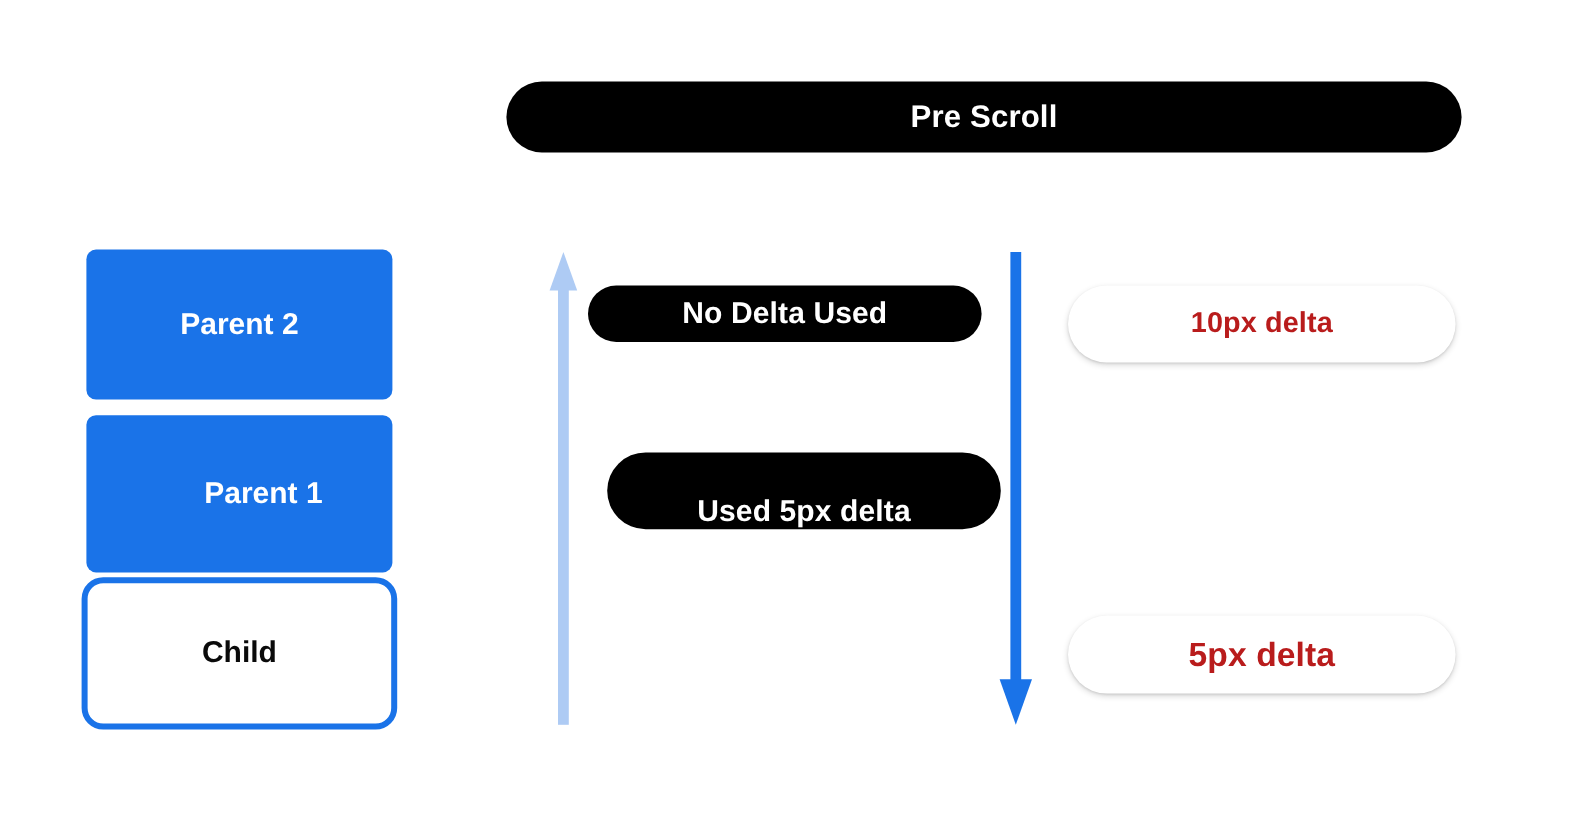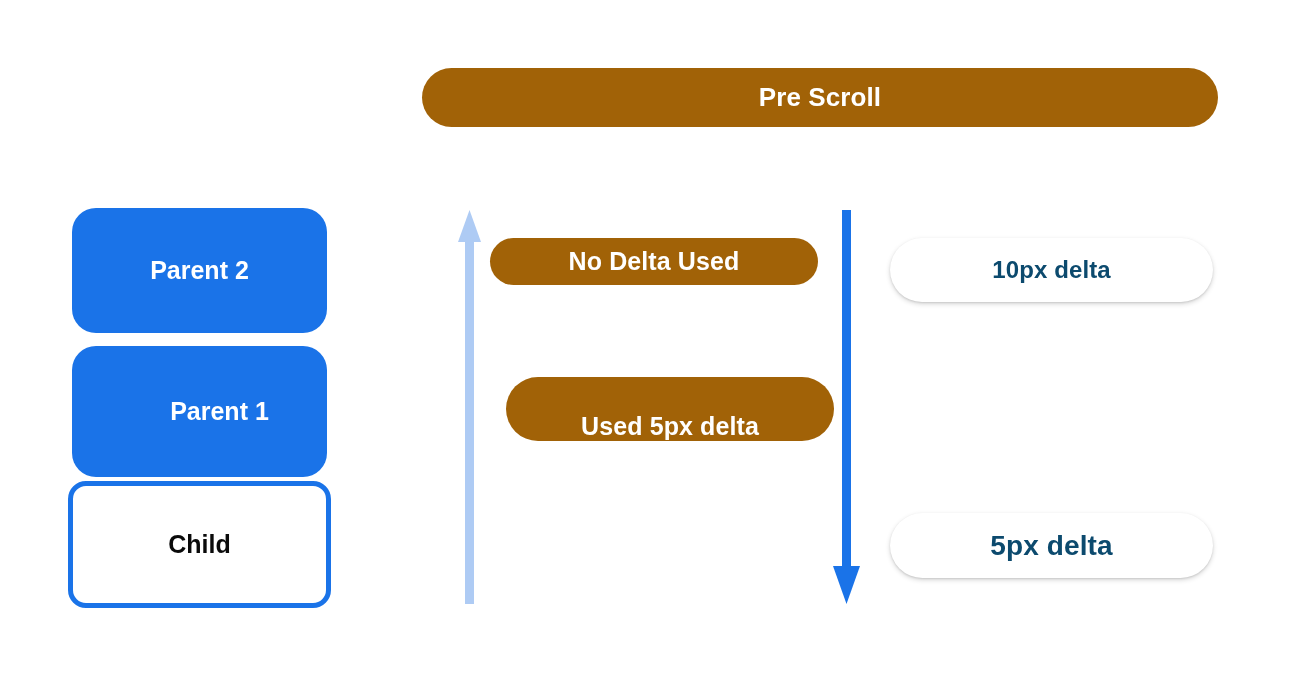--- a/index.html
+++ b/index.html
@@ -24,35 +24,35 @@
     display: flex;
     align-items: center;
     justify-content: center;
     box-sizing: border-box;
     border-radius: 999px;
     font-weight: bold;
     letter-spacing: 0.1px;
     white-space: nowrap;
   }
   .pill-blue {
-    background: #a16207;
+    background: #000000;
     color: #ffffff;
   }
   .pill-white {
     background: #ffffff;
-    color: #0c4a6e;
+    color: #b91c1c;
     box-shadow: 0 2px 5px rgba(0,0,0,0.16), 0 1px 2px rgba(0,0,0,0.10);
   }
   .box {
     position: absolute;
     display: flex;
     align-items: center;
     justify-content: center;
     box-sizing: border-box;
-    border-radius: 24px;
+    border-radius: 8px;
     font-weight: bold;
     white-space: nowrap;
   }
   .box-filled {
     background: #1a73e8;
     color: #ffffff;
   }
   .box-outlined {
     background: #ffffff;
     color: #0a0a0a;

